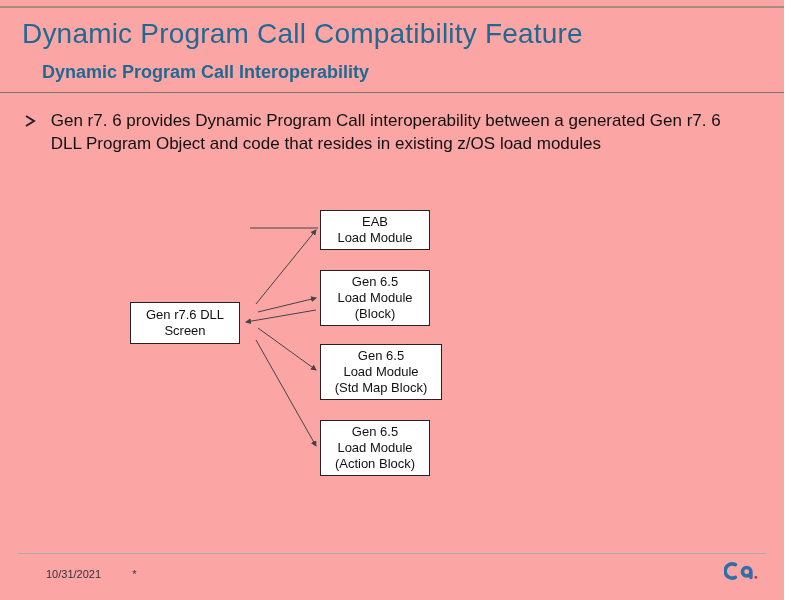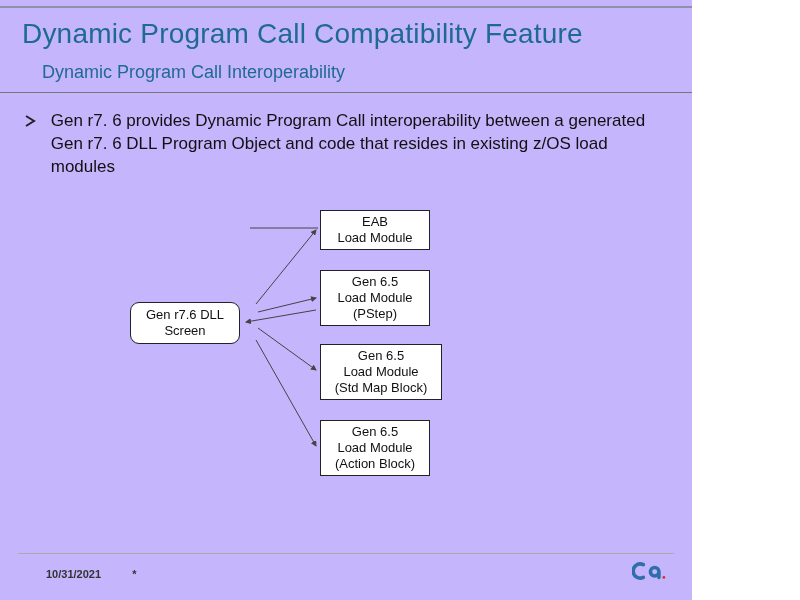--- a/index.html
+++ b/index.html
@@ -1,34 +1,34 @@
 <!DOCTYPE html>
 <html><head>
 <meta charset="utf-8">
 <style>
   * { box-sizing: border-box; margin: 0; padding: 0; }
   html, body { width: 800px; height: 600px; font-family: Verdana, Geneva, sans-serif; background: #fff; }
-  .slide { width: 692px; height: 600px; position: relative; background: #c4b5fd; }
+  .slide { width: 784px; height: 600px; position: relative; background: #fca5a5; }
   .topbar { position: absolute; left: 0; right: 0; top: 6px; height: 2px; background: #5b6c55; opacity: 0.5; }
   .title { position: absolute; left: 22px; top: 18px; font-size: 28px; color: #1f6a93; font-weight: 400; letter-spacing: 0.2px; }
-  .subtitle { position: absolute; left: 42px; top: 62px; font-size: 18px; color: #1f6a93; font-weight: 400; }
+  .subtitle { position: absolute; left: 42px; top: 62px; font-size: 18px; color: #1f6a93; font-weight: 700; }
   .divider { position: absolute; left: 0; right: 0; top: 92px; height: 1px; background: #777; }
   .bullet { position: absolute; left: 24px; right: 28px; top: 110px; font-size: 17px; color: #111; line-height: 1.35; }
   .bullet .chev { display: inline-block; vertical-align: top; margin-right: 8px; margin-top: 2px; }
   .bullet .chev svg { width: 14px; height: 14px; }
   .bullet .txt { display: inline-block; width: calc(100% - 28px); }
   .diagram { position: absolute; left: 130px; top: 210px; width: 420px; height: 300px; }
   .box { position: absolute; border: 1px solid #222; background: #fff; text-align: center; font-size: 13px; color: #111; padding: 18px 6px; display: flex; align-items: center; justify-content: center; flex-direction: column; line-height: 1.25; }
-  .box.dll { left: 0; top: 92px; width: 110px; height: 42px; border-radius: 9px; }
+  .box.dll { left: 0; top: 92px; width: 110px; height: 42px; }
   .box.eab { left: 190px; top: 0; width: 110px; height: 40px; }
   .box.pstep { left: 190px; top: 60px; width: 110px; height: 56px; }
   .box.map { left: 190px; top: 134px; width: 122px; height: 56px; }
   .box.action { left: 190px; top: 210px; width: 110px; height: 56px; }
   .arrows { position: absolute; left: 0; top: 0; width: 100%; height: 100%; }
-  .footer { position: absolute; left: 46px; bottom: 20px; font-size: 11px; color: #333; font-weight: bold; }
+  .footer { position: absolute; left: 46px; bottom: 20px; font-size: 11px; color: #333; }
   .footer .asterisk { margin-left: 28px; }
   .logo { position: absolute; right: 26px; bottom: 14px; }
   .logo svg { width: 34px; height: 22px; }
   .bottomrule { position: absolute; left: 18px; right: 18px; bottom: 46px; height: 1px; background: #aaa; }
 </style>
 </head>
 <body>
 
 <div class="slide">
   <div class="topbar"></div>
@@ -67,21 +67,21 @@
       <div>Gen r7.6 DLL</div>
       <div>Screen</div>
     </div>
     <div class="box eab">
       <div>EAB</div>
       <div>Load Module</div>
     </div>
     <div class="box pstep">
       <div>Gen 6.5</div>
       <div>Load Module</div>
-      <div>(PStep)</div>
+      <div>(Block)</div>
     </div>
     <div class="box map">
       <div>Gen 6.5</div>
       <div>Load Module</div>
       <div>(Std Map Block)</div>
     </div>
     <div class="box action">
       <div>Gen 6.5</div>
       <div>Load Module</div>
       <div>(Action Block)</div>

